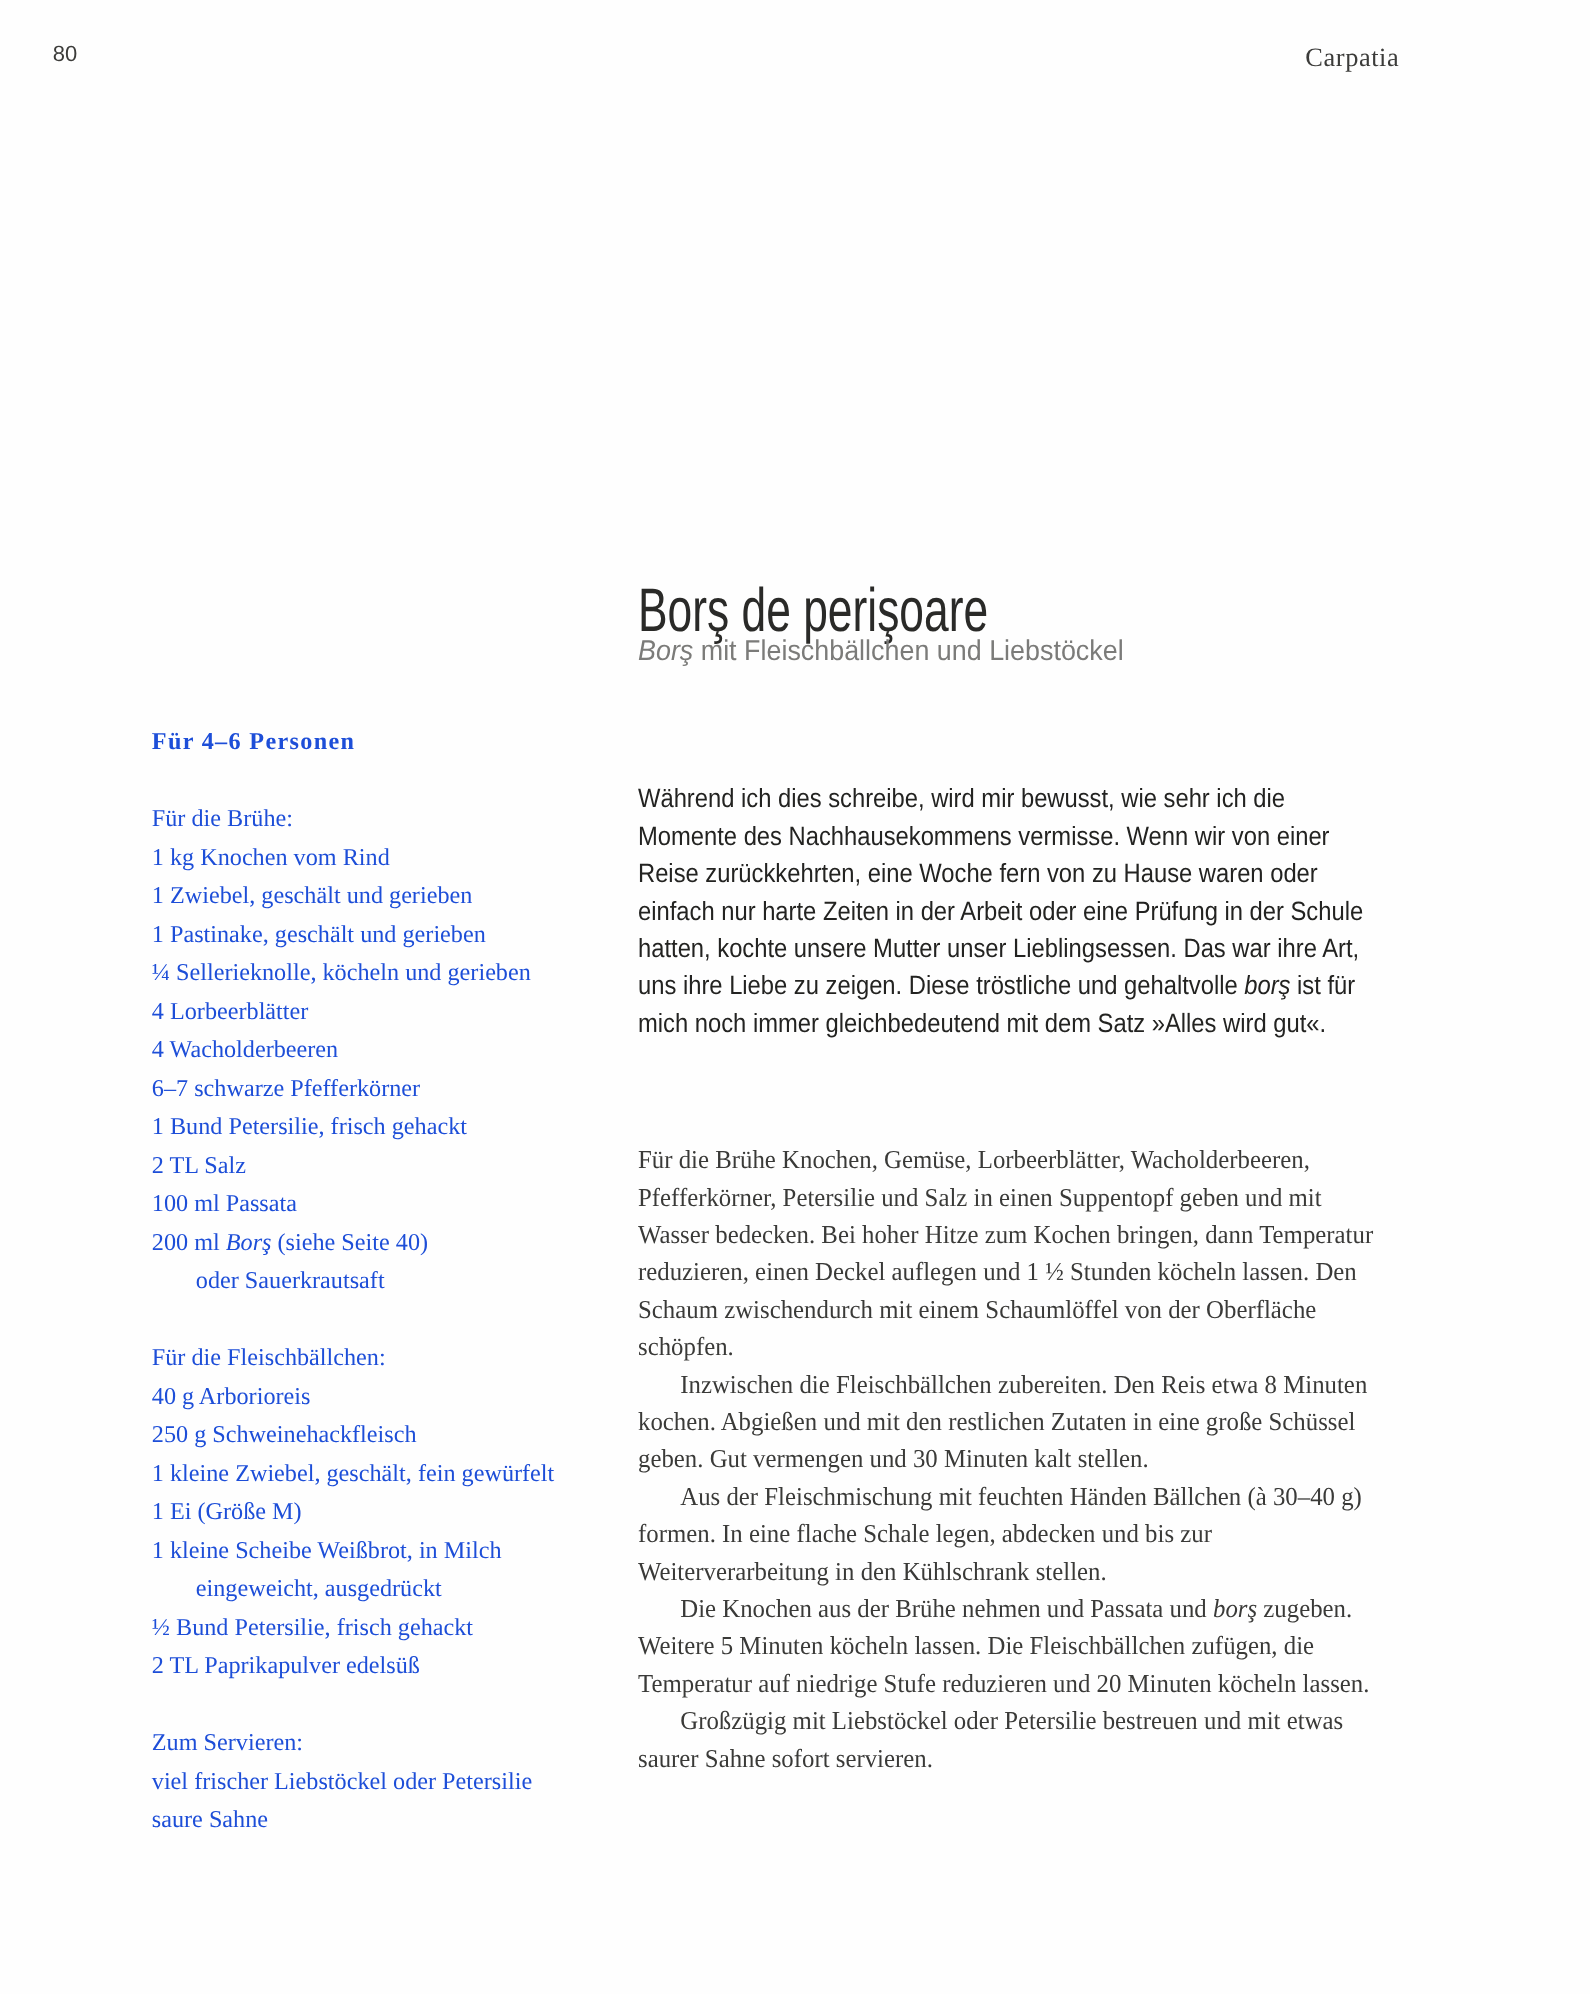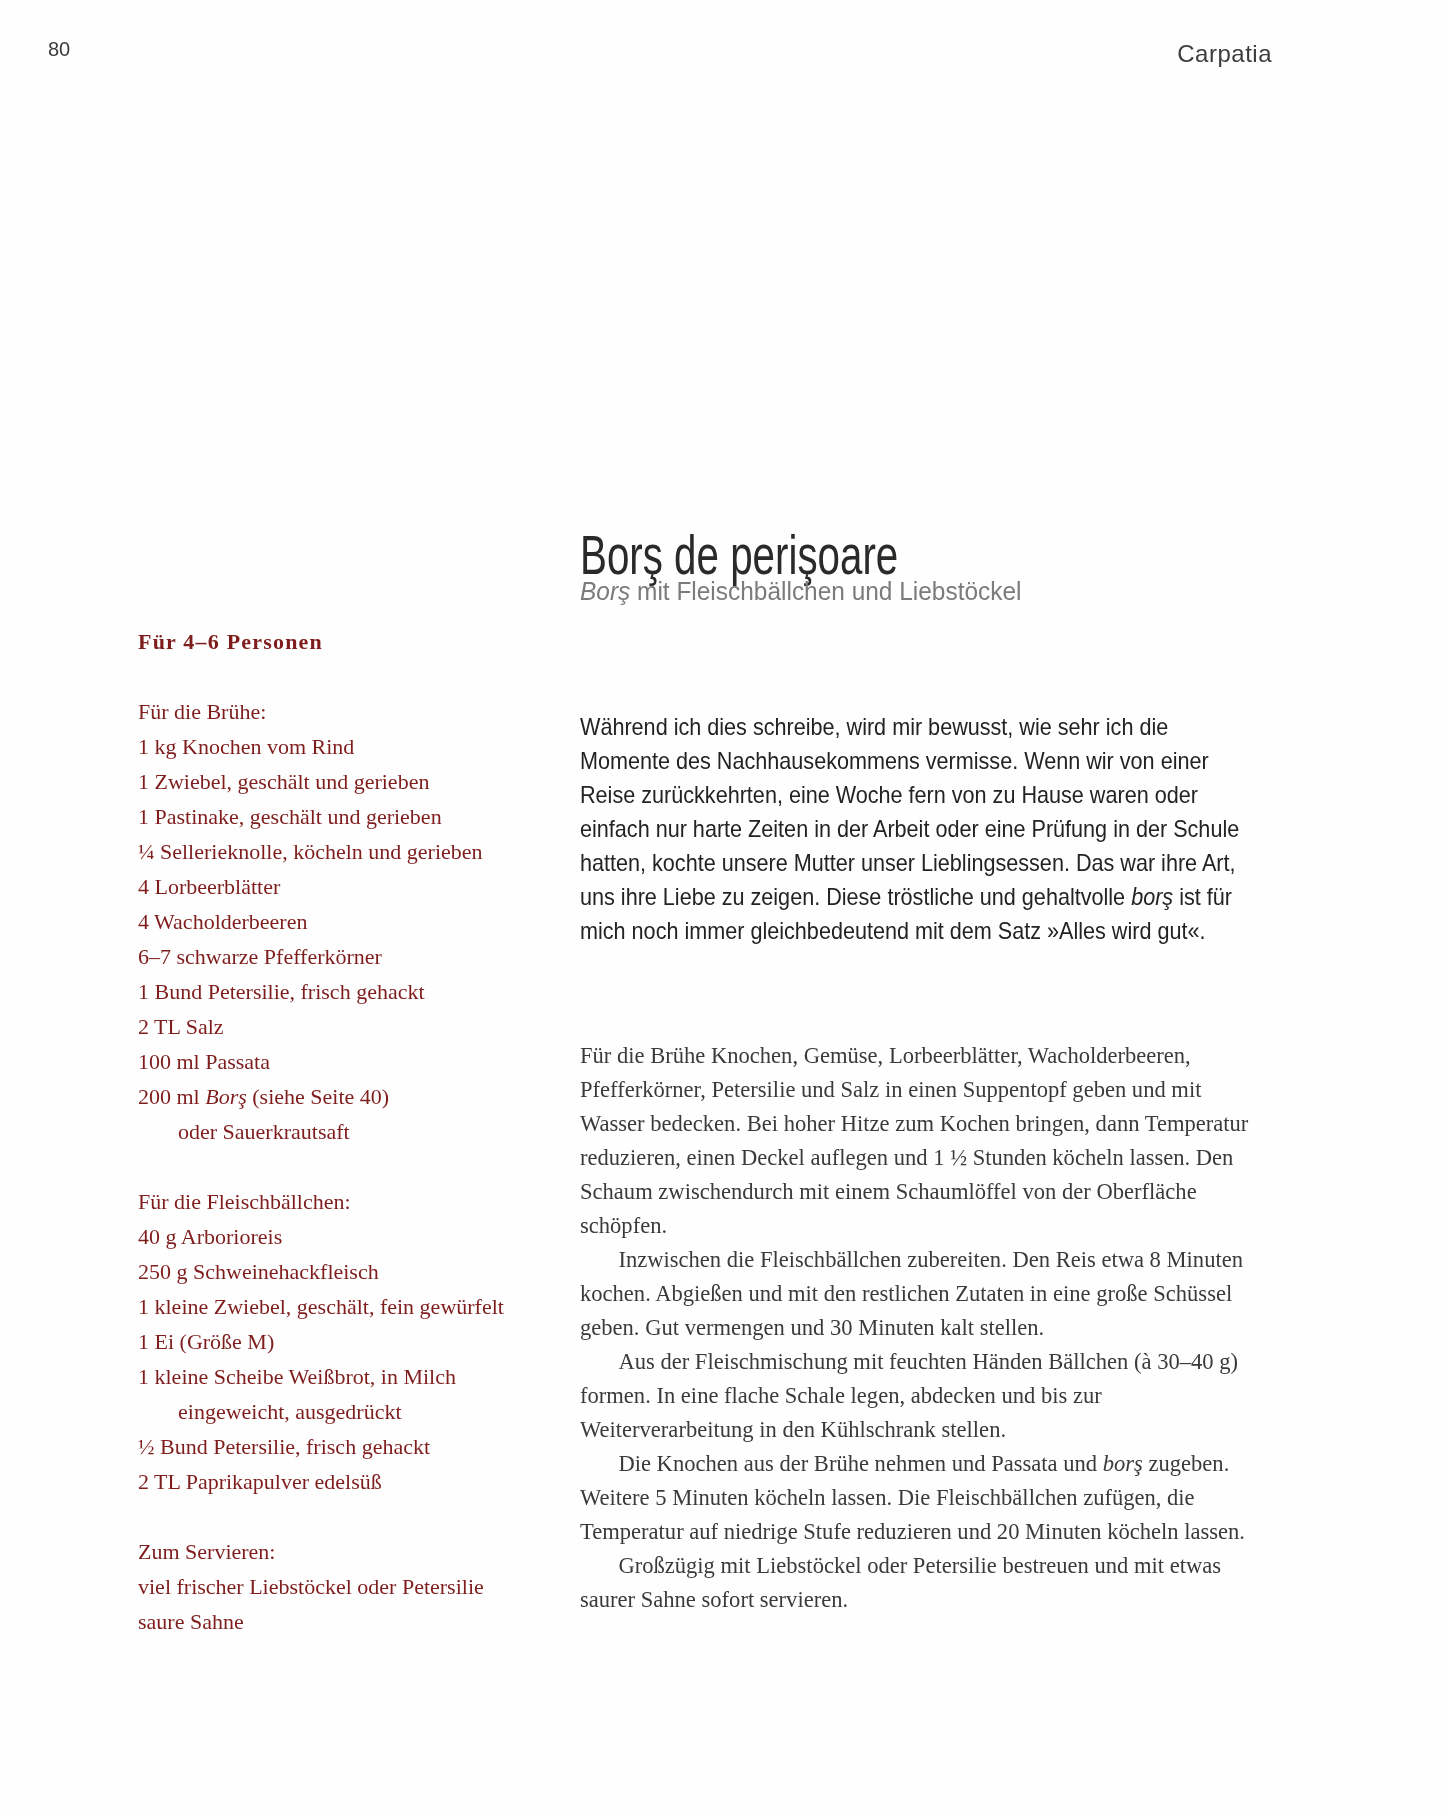--- a/index.html
+++ b/index.html
@@ -24,21 +24,21 @@
     left: 48px;
     top: 38px;
     font-family: "Liberation Sans", sans-serif;
     font-size: 20px;
     color: #3c3c3a;
   }
   .running-head {
     position: absolute;
     right: 173px;
     top: 40px;
-    font-family: Liberation Sans, sans-serif;
+    font-family: Liberation Serif, serif;
     font-size: 24px;
     color: #3c3c3a;
     letter-spacing: 0.5px;
   }
   
   .recipe-title {
     position: absolute;
     left: 580px;
     top: 489px;
     font-family: "Liberation Sans", sans-serif;
@@ -61,25 +61,25 @@
     white-space: nowrap;
     transform: scaleX(0.94);
     transform-origin: 0 0;
     line-height: 1.1;
   }
   .recipe-subtitle .it { font-style: italic; }
   
   .ingredients {
     position: absolute;
     left: 138px;
-    top: 624px;
+    top: 656px;
     width: 440px;
     font-size: 22px;
     line-height: 35px;
-    color: #7f1d1d;
+    color: #1d4ed8;
   }
   .servings {
     font-weight: bold;
     letter-spacing: 1.2px;
     margin-bottom: 17px;
     white-space: nowrap;
   }
   .ing-section { margin-top: 35px; }
   .ing-section:first-of-type { margin-top: 0; }
   .ing-heading {

